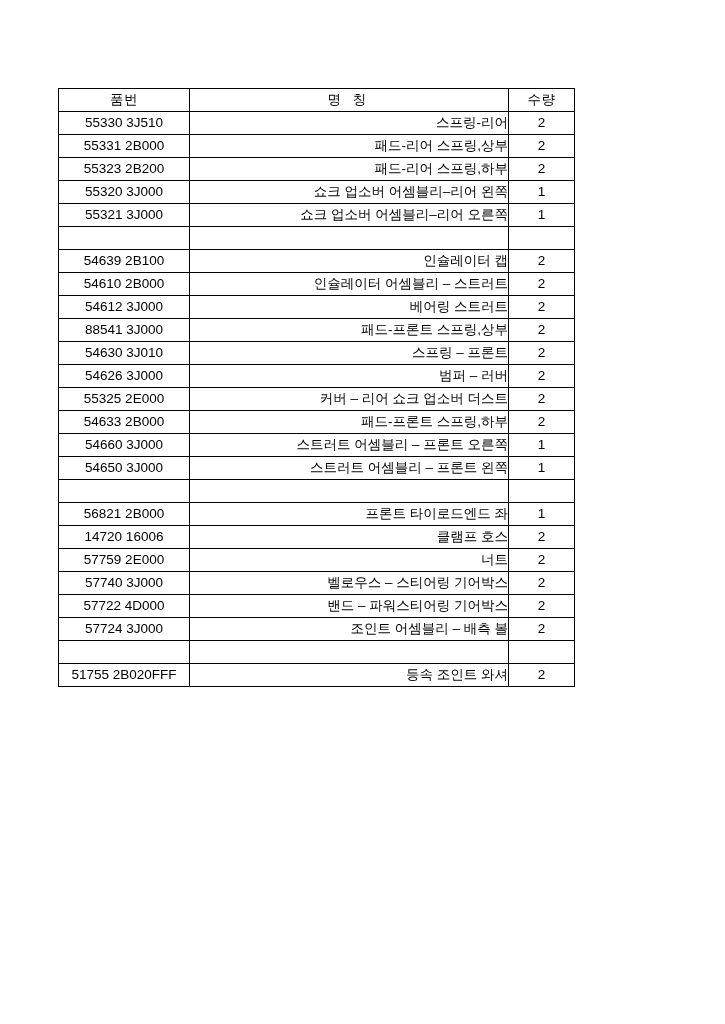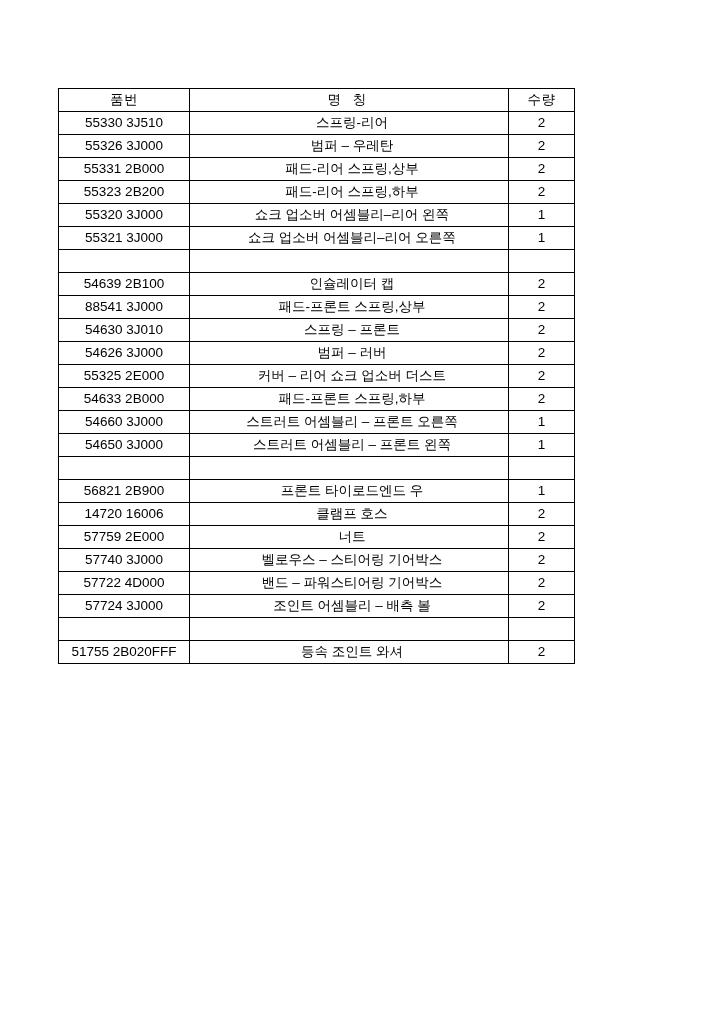--- a/index.html
+++ b/index.html
@@ -49,21 +49,21 @@
     font-weight: bold;
     letter-spacing: 0.5px;
   }
   thead td.hdr-name {
     letter-spacing: 4px;
   }
   td.code {
     text-align: center;
   }
   td.name {
-    text-align: center;
+    text-align: right;
     padding-left: 6px;
   }
   td.qty {
     text-align: center;
   }
   tr.spacer td {
     height: 22px;
   }
 </style>
 </head>
@@ -78,25 +78,20 @@
         <td class="col-qty hdr-qty">수량</td>
       </tr>
     </thead>
     <tbody id="table-body">
         <tr>
           <td class="col-code code">55330 3J510</td>
           <td class="col-name name">스프링-리어</td>
           <td class="col-qty qty">2</td>
         </tr>
         <tr>
-          <td class="col-code code">55326 3J000</td>
-          <td class="col-name name">범퍼 – 우레탄</td>
-          <td class="col-qty qty">2</td>
-        </tr>
-        <tr>
           <td class="col-code code">55331 2B000</td>
           <td class="col-name name">패드-리어 스프링,상부</td>
           <td class="col-qty qty">2</td>
         </tr>
         <tr>
           <td class="col-code code">55323 2B200</td>
           <td class="col-name name">패드-리어 스프링,하부</td>
           <td class="col-qty qty">2</td>
         </tr>
         <tr>
@@ -113,20 +108,30 @@
           <td class="col-code code"></td>
           <td class="col-name name"></td>
           <td class="col-qty qty"></td>
         </tr>
         <tr>
           <td class="col-code code">54639 2B100</td>
           <td class="col-name name">인슐레이터 캡</td>
           <td class="col-qty qty">2</td>
         </tr>
         <tr>
+          <td class="col-code code">54610 2B000</td>
+          <td class="col-name name">인슐레이터 어셈블리 – 스트러트</td>
+          <td class="col-qty qty">2</td>
+        </tr>
+        <tr>
+          <td class="col-code code">54612 3J000</td>
+          <td class="col-name name">베어링 스트러트</td>
+          <td class="col-qty qty">2</td>
+        </tr>
+        <tr>
           <td class="col-code code">88541 3J000</td>
           <td class="col-name name">패드-프론트 스프링,상부</td>
           <td class="col-qty qty">2</td>
         </tr>
         <tr>
           <td class="col-code code">54630 3J010</td>
           <td class="col-name name">스프링 – 프론트</td>
           <td class="col-qty qty">2</td>
         </tr>
         <tr>
@@ -153,22 +158,22 @@
           <td class="col-code code">54650 3J000</td>
           <td class="col-name name">스트러트 어셈블리 – 프론트 왼쪽</td>
           <td class="col-qty qty">1</td>
         </tr>
         <tr class="spacer">
           <td class="col-code code"></td>
           <td class="col-name name"></td>
           <td class="col-qty qty"></td>
         </tr>
         <tr>
-          <td class="col-code code">56821 2B900</td>
-          <td class="col-name name">프론트 타이로드엔드  우</td>
+          <td class="col-code code">56821 2B000</td>
+          <td class="col-name name">프론트 타이로드엔드  좌</td>
           <td class="col-qty qty">1</td>
         </tr>
         <tr>
           <td class="col-code code">14720 16006</td>
           <td class="col-name name">클램프 호스</td>
           <td class="col-qty qty">2</td>
         </tr>
         <tr>
           <td class="col-code code">57759 2E000</td>
           <td class="col-name name">너트</td>

